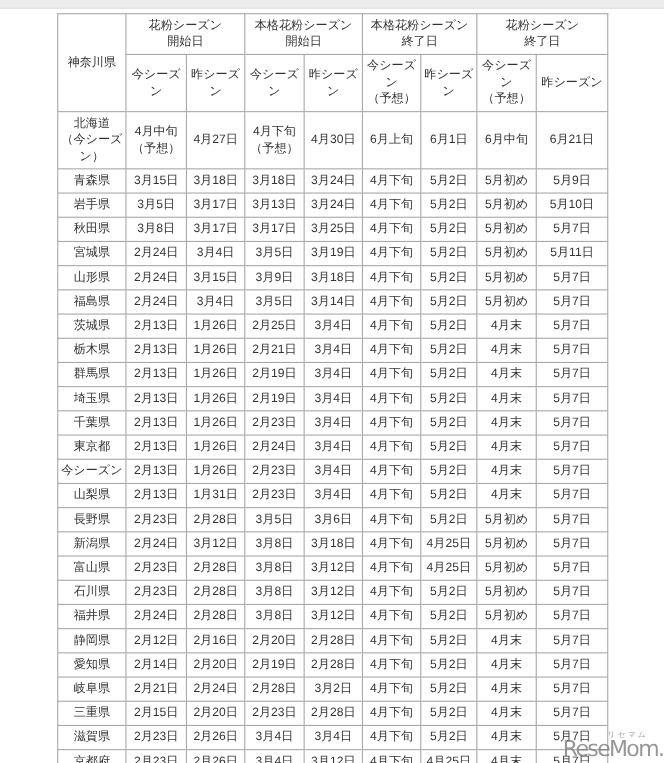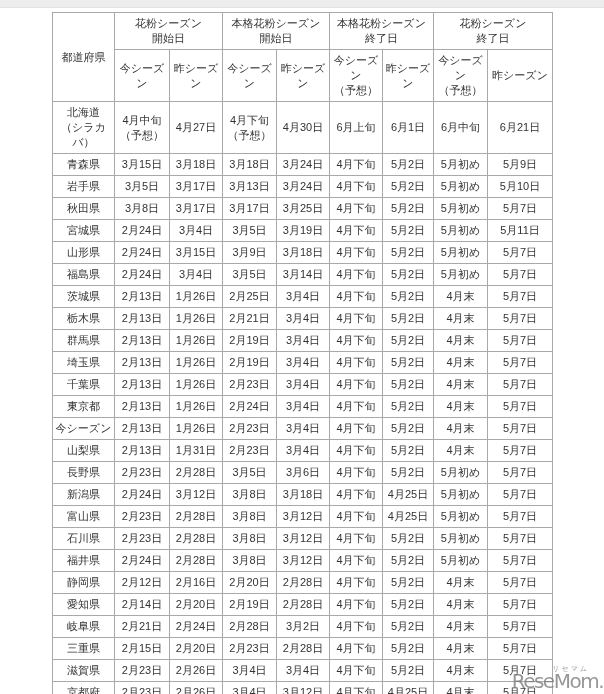--- a/index.html
+++ b/index.html
@@ -86,21 +86,21 @@
       <col style="width:53px">
       <col style="width:54px">
       <col style="width:53px">
       <col style="width:53px">
       <col style="width:51px">
       <col style="width:54px">
       <col style="width:65px">
     </colgroup>
     <thead>
       <tr>
-        <th rowspan="2">都道府県</th>
+        <th rowspan="2">神奈川県</th>
         <th colspan="2">花粉シーズン
 開始日</th>
         <th colspan="2">本格花粉シーズン
 開始日</th>
         <th colspan="2">本格花粉シーズン
 終了日</th>
         <th colspan="2">花粉シーズン
 終了日</th>
       </tr>
       <tr>
@@ -112,21 +112,21 @@
 （予想）</th>
         <th>昨シーズン</th>
         <th>今シーズン
 （予想）</th>
         <th>昨シーズン</th>
       </tr>
     </thead>
     <tbody>
         <tr>
           <td>北海道
-（シラカバ）</td>
+（今シーズン）</td>
           <td>4月中旬
 （予想）</td>
           <td>4月27日</td>
           <td>4月下旬
 （予想）</td>
           <td>4月30日</td>
           <td>6月上旬</td>
           <td>6月1日</td>
           <td>6月中旬</td>
           <td>6月21日</td>

